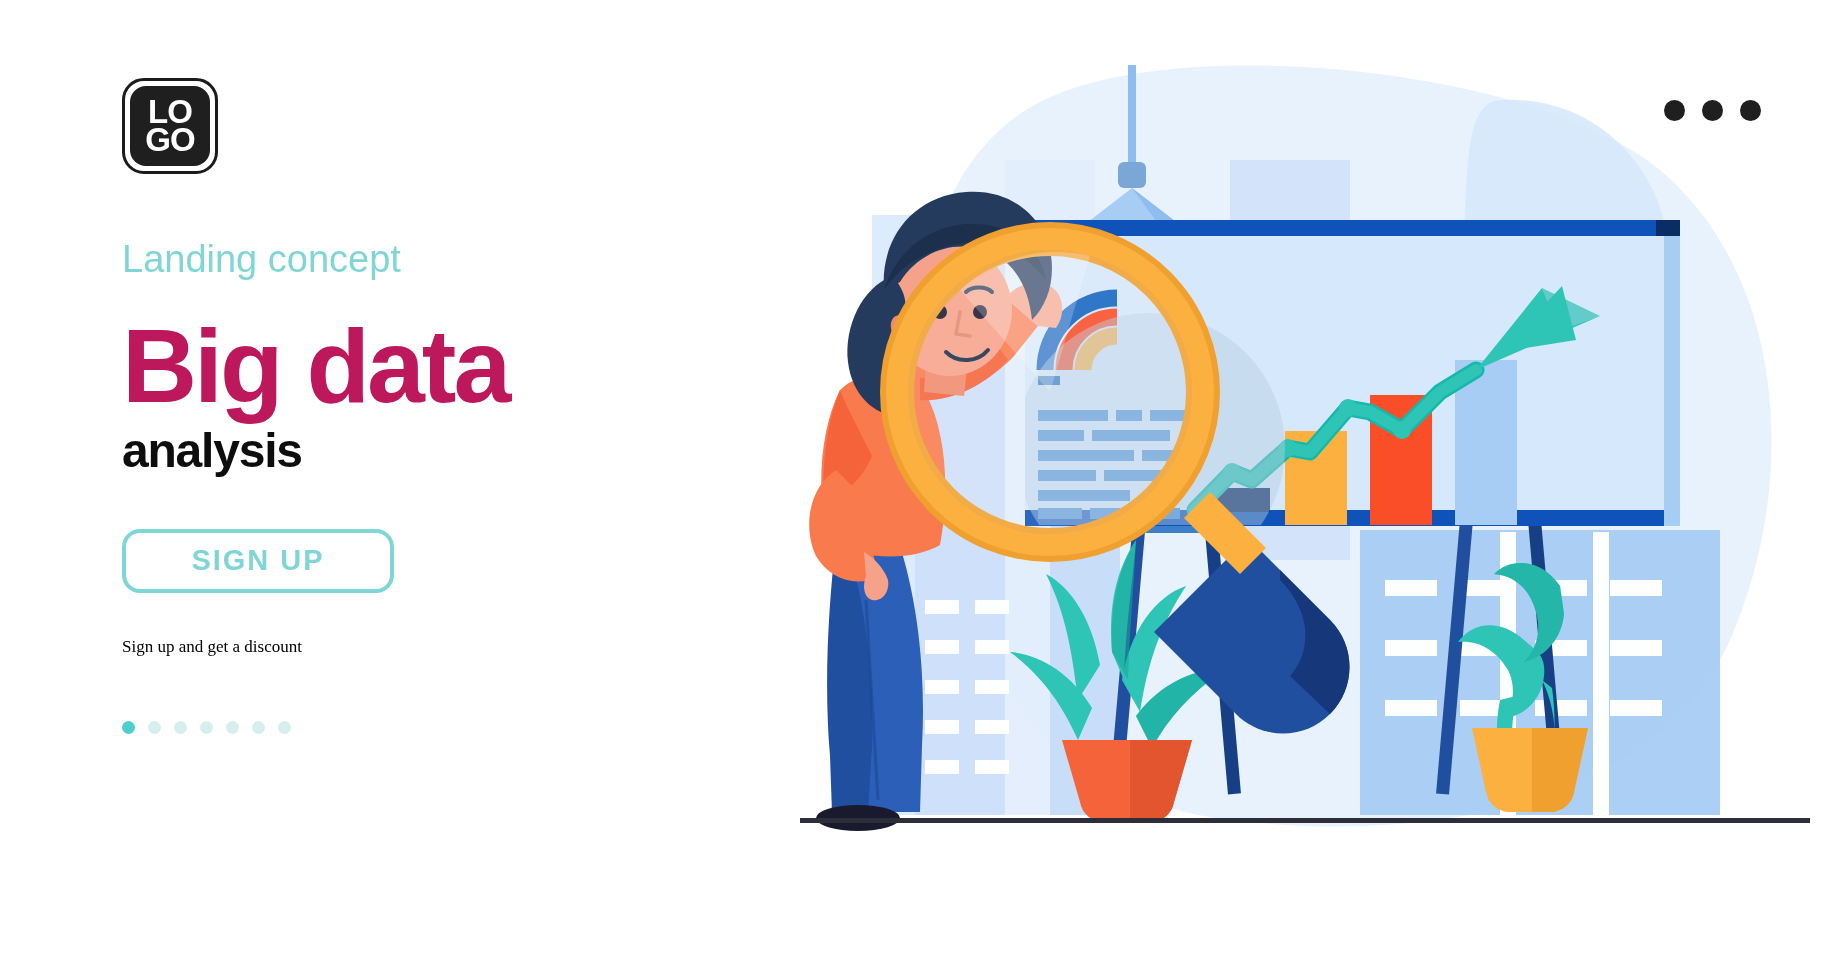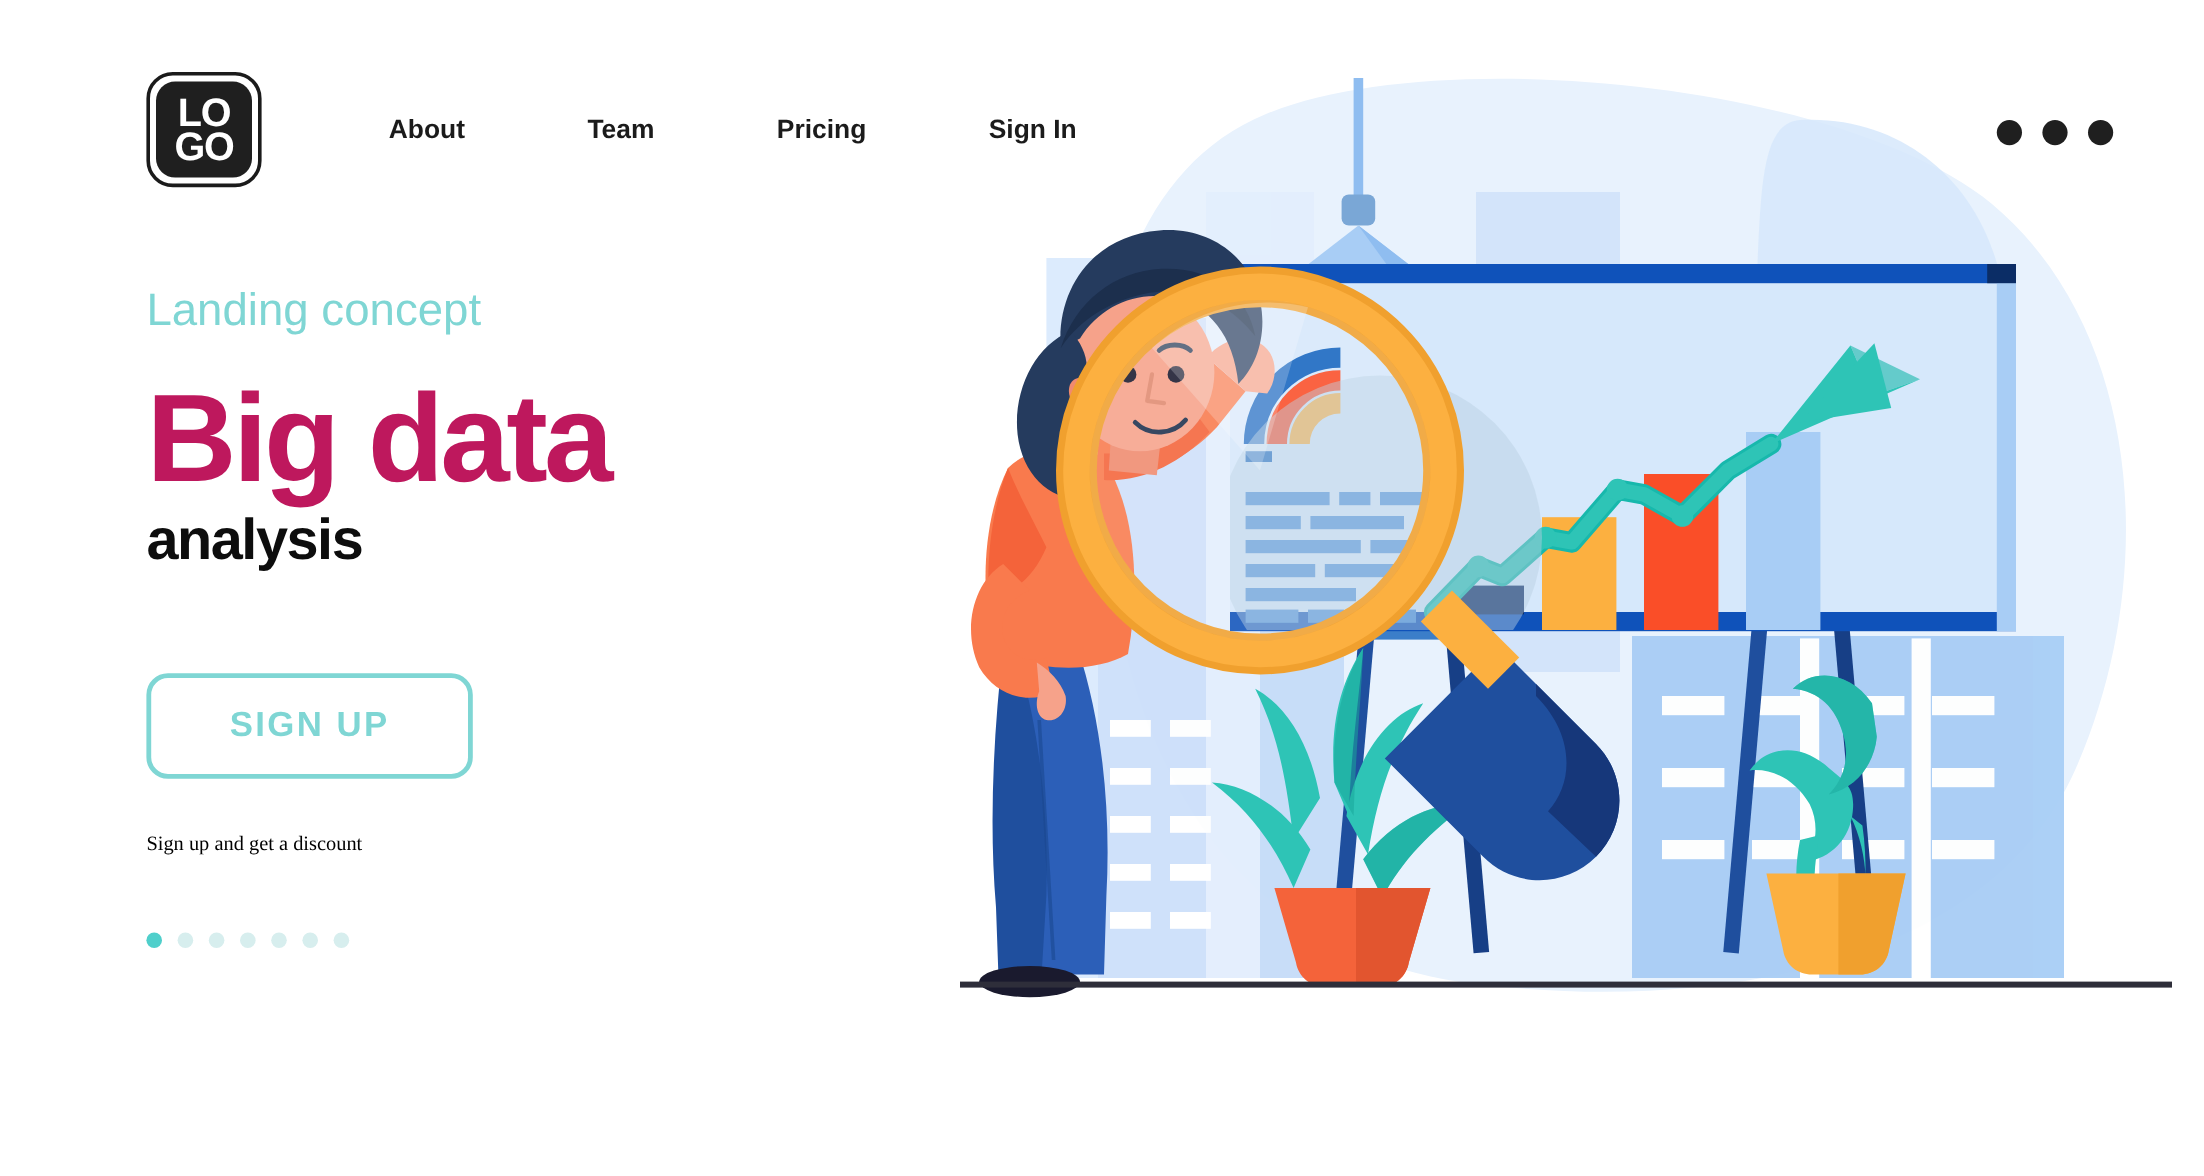--- a/index.html
+++ b/index.html
@@ -14,23 +14,23 @@
   .page {
     position: relative;
     width: 1837px; height: 980px;
     background: #ffffff;
     overflow: hidden;
   }
 
   
   .nav {
     position: absolute;
-    left: 122px; top: 60px;
+    left: 122px; top: 78px;
     display: flex;
-    align-items: center;
+    align-items: flex-end;
   }
   .logo-box {
     position: relative;
     width: 96px; height: 96px;
     border: 3px solid #1b1b1b;
     border-radius: 22px;
     background: #ffffff;
     padding: 5px;
   }
   .logo-inner {
@@ -102,22 +102,22 @@
     font-size: 48px;
     font-weight: 700;
     letter-spacing: -1.2px;
     margin: 12px 0 0 0;
     line-height: 1;
   }
   .signup-btn {
     display: inline-flex;
     align-items: center;
     justify-content: center;
-    margin-top: 86px;
-    width: 272px; height: 88px;
+    margin-top: 54px;
+    width: 272px; height: 64px;
     border: 4px solid #7fd6d4;
     border-radius: 18px;
     background: #ffffff;
     color: #7fd6d4;
     font-size: 29px;
     font-weight: 700;
     letter-spacing: 2px;
     cursor: pointer;
     font-family: "Liberation Sans", sans-serif;
   }
@@ -155,26 +155,20 @@
 <body>
 
 <div class="page">
 
   <div class="nav">
     <div class="logo-box">
       <div class="logo-inner">
         <span>LO</span>
         <span>GO</span>
       </div>
-    </div>
-    <div class="nav-links">
-      <a class="nav-link">About</a>
-      <a class="nav-link">Team</a>
-      <a class="nav-link">Pricing</a>
-      <a class="nav-link">Sign In</a>
     </div>
   </div>
 
   <div class="menu-dots">
     <i></i>
     <i></i>
     <i></i>
   </div>
 
   <div class="hero-copy">

